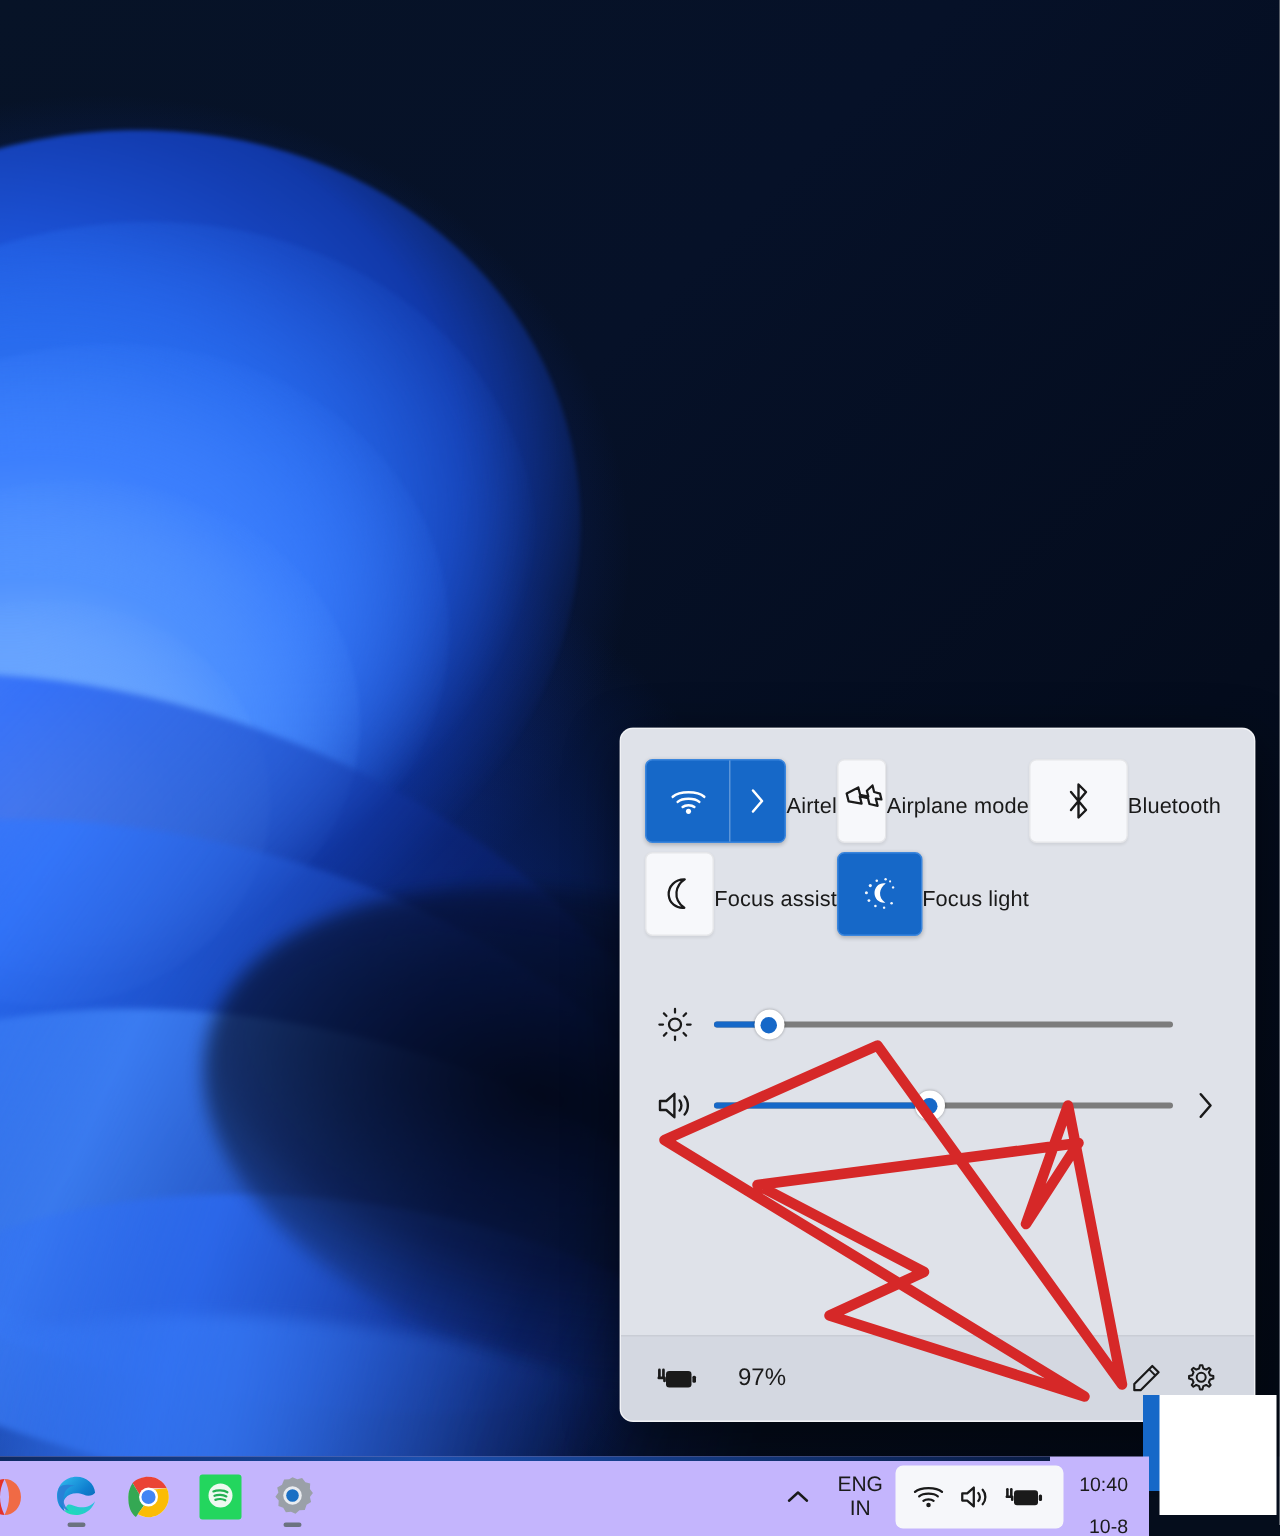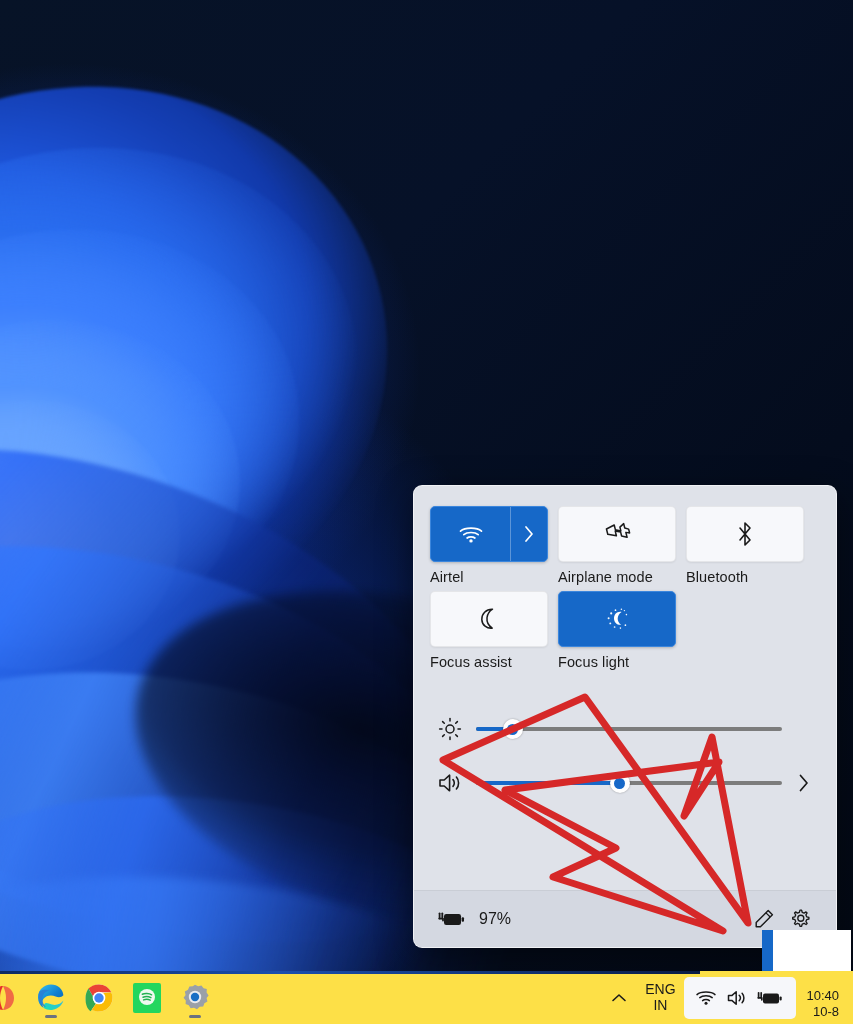--- a/index.html
+++ b/index.html
@@ -122,21 +122,22 @@
   }
 
   .tiles-grid {
     display: grid;
     grid-template-columns: repeat(3, 128px);
     column-gap: 0px;
     padding: 20px 16px 0 16px;
   }
   .tile-cell {
     display: flex;
-    flex-direction: column;
+    flex-direction: row;
+    align-items: center;
     width: 128px;
     margin-bottom: 6px;
   }
   .tile {
     width: 118px;
     height: 56px;
     border-radius: 5px;
     background: #f7f8fb;
     border: 1px solid rgba(0,0,0,0.07);
     display: flex;
@@ -249,21 +250,21 @@
     height: 57px;
     background: #d4d8e1;
     border-top: 1px solid rgba(0,0,0,0.05);
     display: flex;
     align-items: center;
     padding: 0 18px 0 24px;
   }
   .battery-group {
     display: flex;
     align-items: center;
-    gap: 11px;
+    gap: 24px;
   }
   .battery-pct {
     font-size: 16px;
     color: #1a1a1a;
   }
   .footer-spacer { flex: 1 1 auto; }
   .footer-btn {
     width: 36px; height: 36px;
     display: flex; align-items: center; justify-content: center;
     border-radius: 4px;
@@ -292,23 +293,23 @@
     top: 930px;
     width: 14px;
     height: 64px;
     background: #1668c8;
   }
 
   
   #taskbar {
     position: absolute;
     left: 0; bottom: 0;
-    width: 853px;
+    width: 766px;
     height: 53px;
-    background: #fde047;
+    background: #c4b5fd;
     display: flex;
     align-items: center;
     z-index: 3;
   }
   .tb-left {
     display: flex;
     align-items: center;
     gap: 6px;
     padding-left: 4px;
   }
@@ -351,21 +352,21 @@
     gap: 9px;
     height: 42px;
     padding: 0 11px;
     border-radius: 5px;
     background: #f6f7fa;
   }
   .tb-clock {
     display: flex;
     flex-direction: column;
     align-items: flex-end;
-    justify-content: center;
+    justify-content: space-between;
     height: 44px;
     padding: 0 10px 0 8px;
     font-size: 13px;
     color: #1a1a1a;
     line-height: 1.2;
     margin-top: 12px;
   }
   .tb-edge-strip {
     position: absolute;
     left: 0; top: 0;

